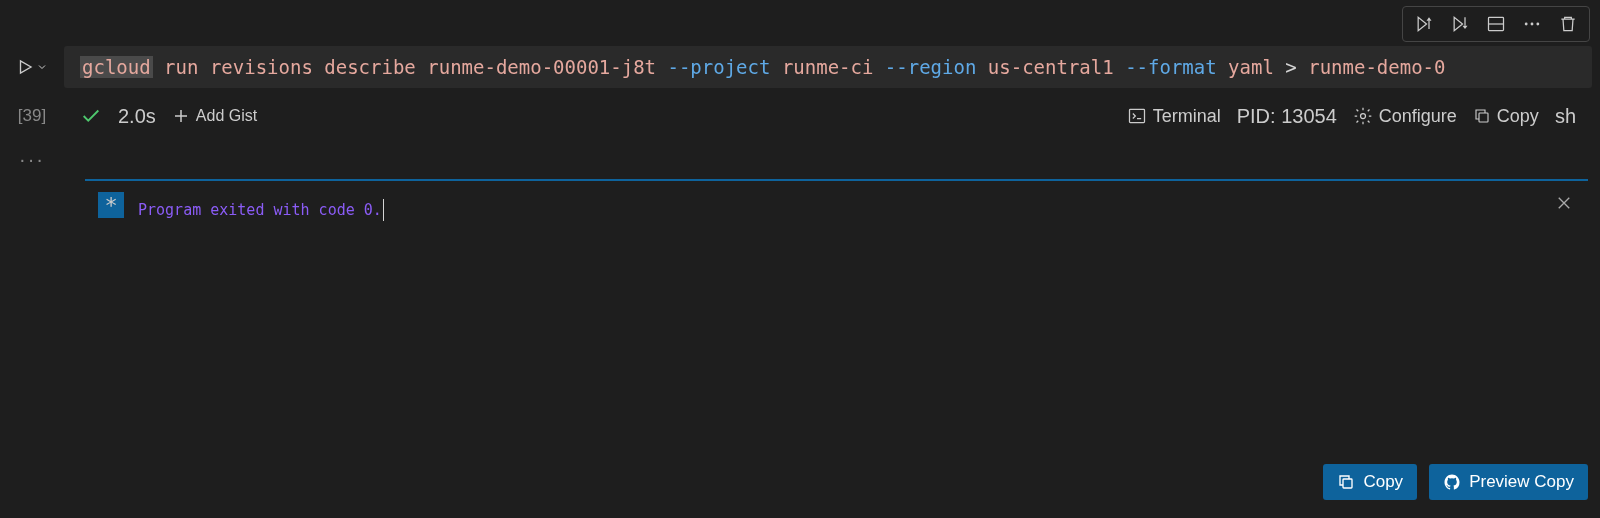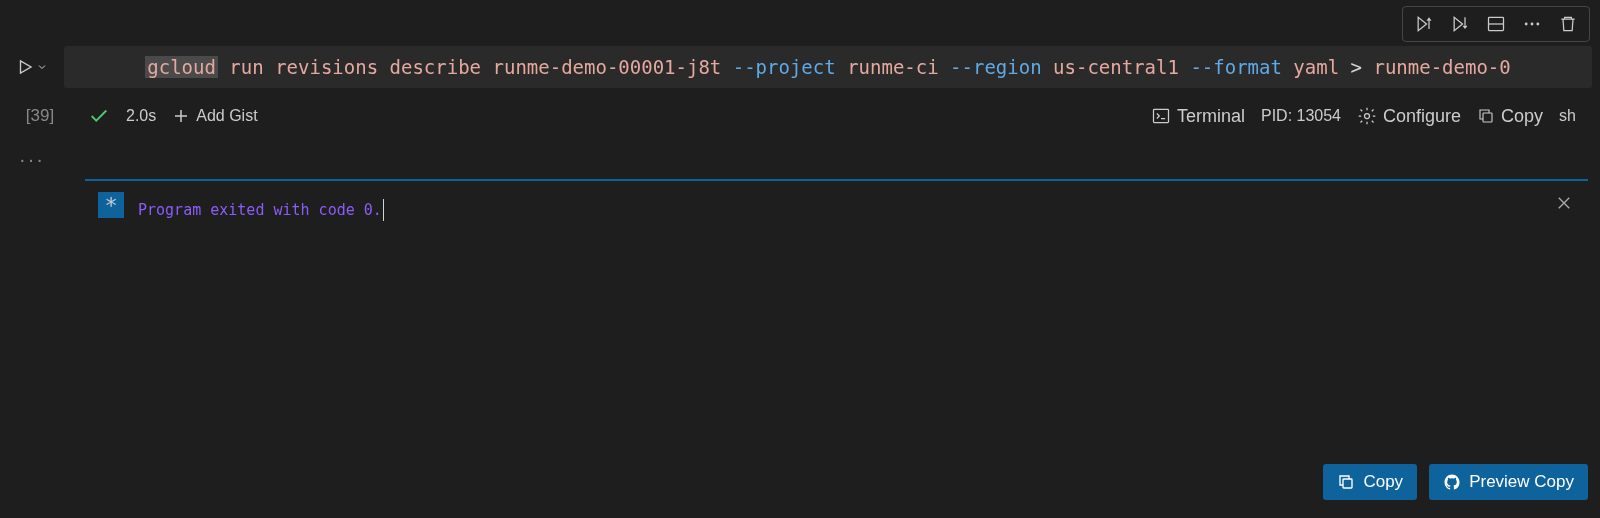--- a/index.html
+++ b/index.html
@@ -33,21 +33,20 @@
       display: flex;
       align-items: center;
       justify-content: center;
       color: #cccccc;
       cursor: pointer;
     }
     .main-content {
       padding-top: 40px;
       display: flex;
       flex-direction: column;
-      text-align: center;
     }
     .code-row {
       display: flex;
       align-items: center;
       padding: 6px 0;
       min-height: 50px;
     }
     .gutter {
       width: 64px;
       flex-shrink: 0;
@@ -79,34 +78,33 @@
       padding: 4px 0;
     }
     .meta-gutter {
       width: 64px;
       flex-shrink: 0;
       display: flex;
       align-items: center;
       justify-content: center;
       color: #888888;
       font-size: 17px;
-      margin-left: 8px;
     }
     .meta-left {
       display: flex;
       align-items: center;
       gap: 16px;
       padding-left: 16px;
     }
     .check-icon {
       color: #4ec96e;
     }
     .meta-text {
       color: #cccccc;
-      font-size: 16px;
+      font-size: 20px;
     }
     .meta-right {
       margin-left: auto;
       display: flex;
       align-items: center;
       gap: 16px;
       padding-right: 24px;
       font-size: 18px;
       color: #cccccc;
     }

